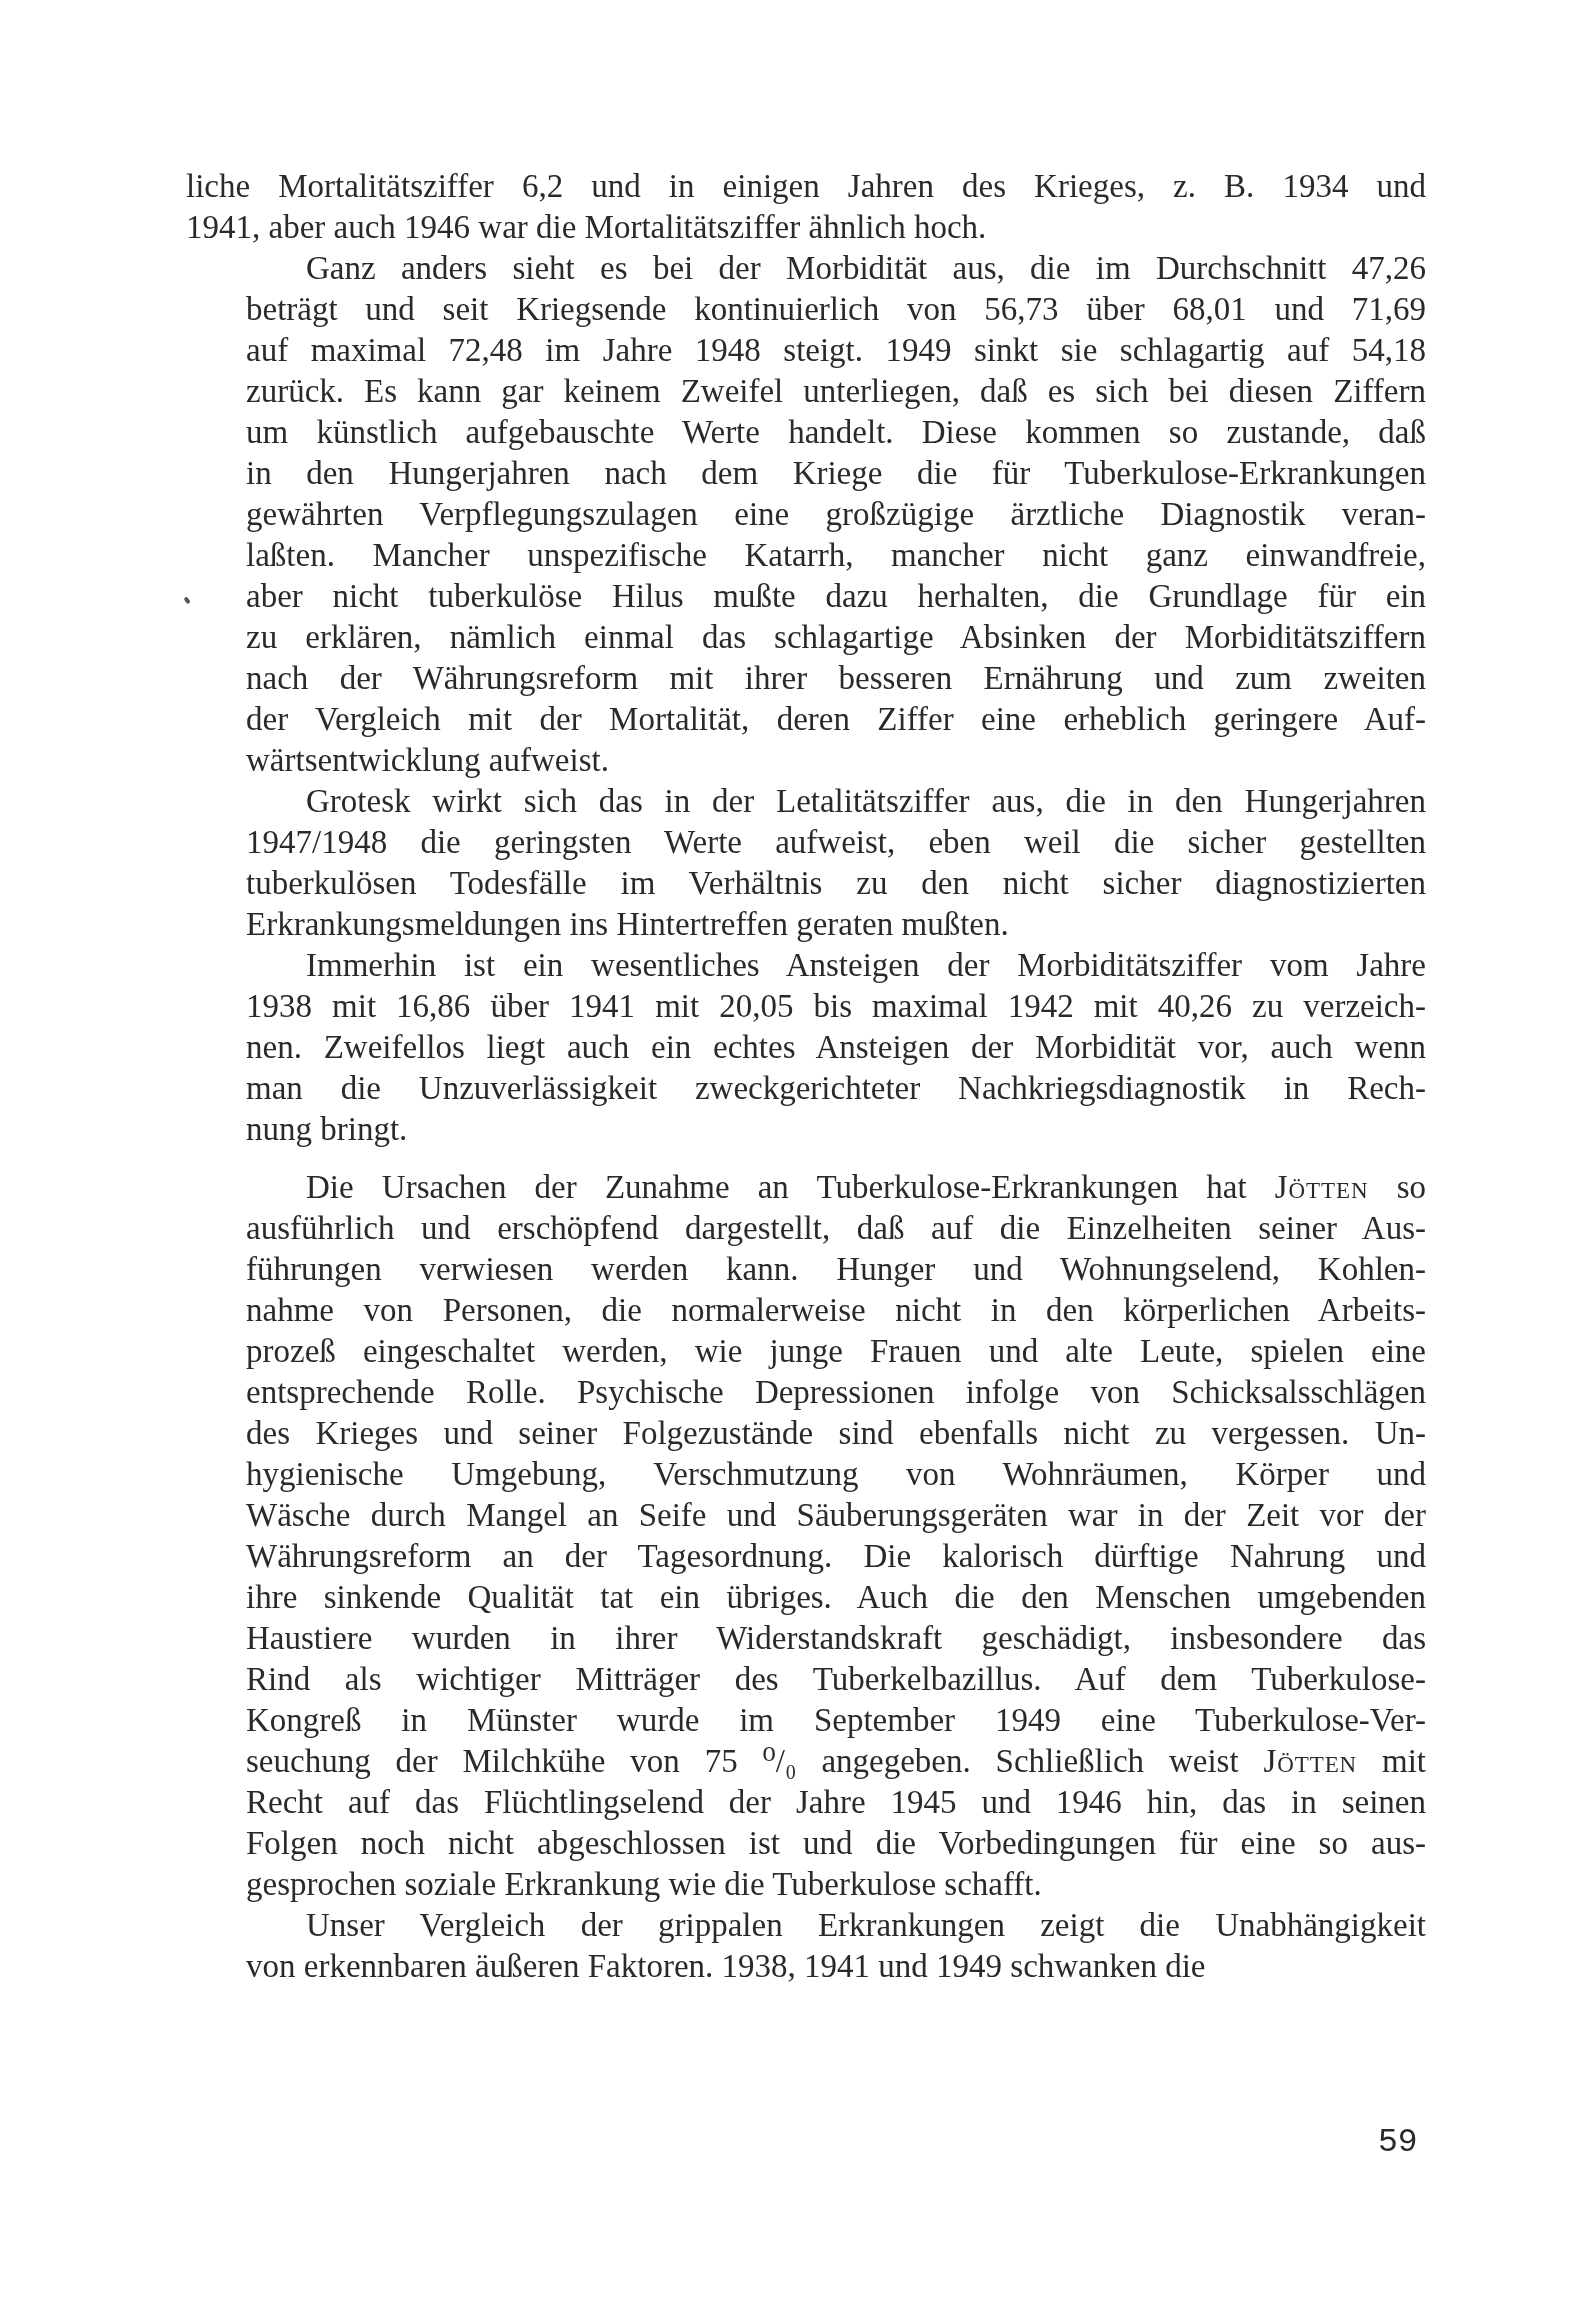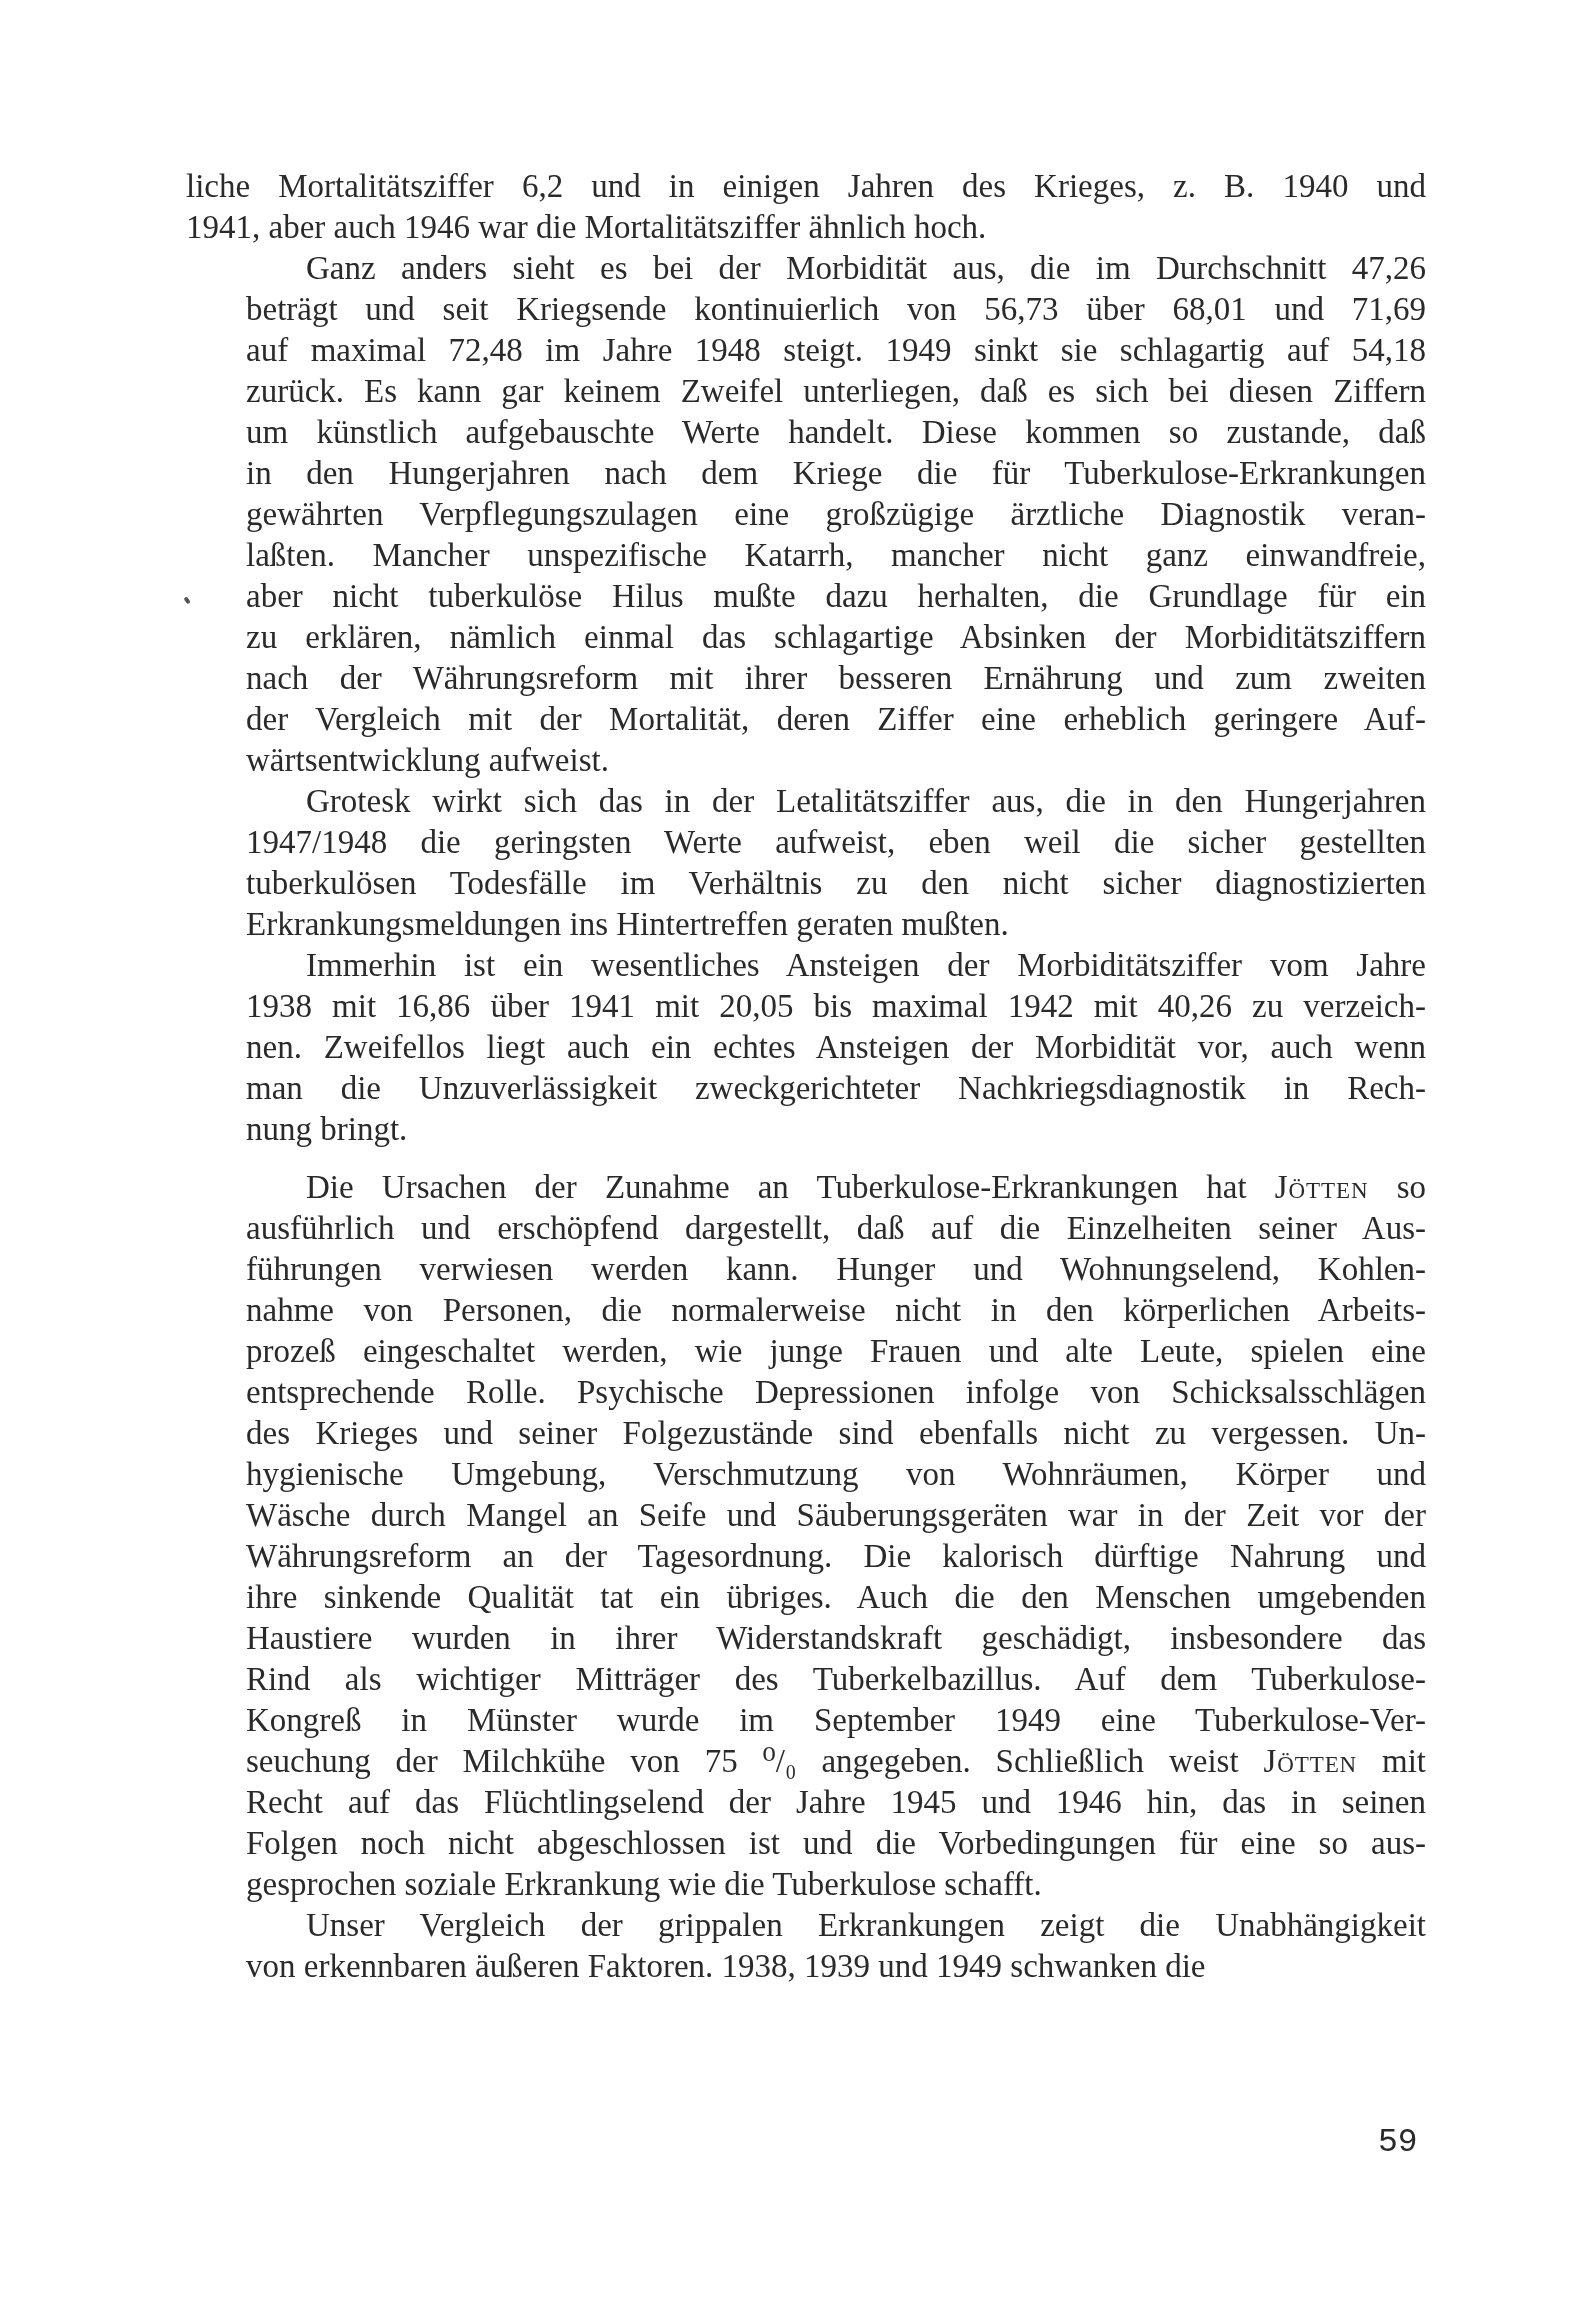--- a/index.html
+++ b/index.html
@@ -39,21 +39,21 @@
     color: #2a2a2a;
   }
 </style>
 </head>
 <body>
 
 <div class="margin-mark"></div>
 
 <div class="page" id="page">
     <div class="para">
-      <span class="line">liche Mortalitätsziffer 6,2 und in einigen Jahren des Krieges, z. B. 1940 und</span>
+      <span class="line">liche Mortalitätsziffer 6,2 und in einigen Jahren des Krieges, z. B. 1934 und</span>
       <span class="line last">1941, aber auch 1946 war die Mortalitätsziffer ähnlich hoch.</span>
     </div>
     <div class="para indent">
       <span class="line" style="padding-left: 60px;">Ganz anders sieht es bei der Morbidität aus, die im Durchschnitt 47,26</span>
       <span class="line">beträgt und seit Kriegsende kontinuierlich von 56,73 über 68,01 und 71,69</span>
       <span class="line">auf maximal 72,48 im Jahre 1948 steigt. 1949 sinkt sie schlagartig auf 54,18</span>
       <span class="line">zurück. Es kann gar keinem Zweifel unterliegen, daß es sich bei diesen Ziffern</span>
       <span class="line">um künstlich aufgebauschte Werte handelt. Diese kommen so zustande, daß</span>
       <span class="line">in den Hungerjahren nach dem Kriege die für Tuberkulose-Erkrankungen</span>
       <span class="line">gewährten Verpflegungszulagen eine großzügige ärztliche Diagnostik veran-</span>
@@ -92,18 +92,18 @@
       <span class="line">Haustiere wurden in ihrer Widerstandskraft geschädigt, insbesondere das</span>
       <span class="line">Rind als wichtiger Mitträger des Tuberkelbazillus. Auf dem Tuberkulose-</span>
       <span class="line">Kongreß in Münster wurde im September 1949 eine Tuberkulose-Ver-</span>
       <span class="line">seuchung der Milchkühe von 75 ⁰/₀ angegeben. Schließlich weist <span class="sc">Jötten</span> mit</span>
       <span class="line">Recht auf das Flüchtlingselend der Jahre 1945 und 1946 hin, das in seinen</span>
       <span class="line">Folgen noch nicht abgeschlossen ist und die Vorbedingungen für eine so aus-</span>
       <span class="line last">gesprochen soziale Erkrankung wie die Tuberkulose schafft.</span>
     </div>
     <div class="para indent">
       <span class="line" style="padding-left: 60px;">Unser Vergleich der grippalen Erkrankungen zeigt die Unabhängigkeit</span>
-      <span class="line last">von erkennbaren äußeren Faktoren. 1938, 1939 und 1949 schwanken die</span>
+      <span class="line last">von erkennbaren äußeren Faktoren. 1938, 1941 und 1949 schwanken die</span>
     </div>
   </div>
 
 <div class="page-number">59</div>
 
 
 </body></html>

